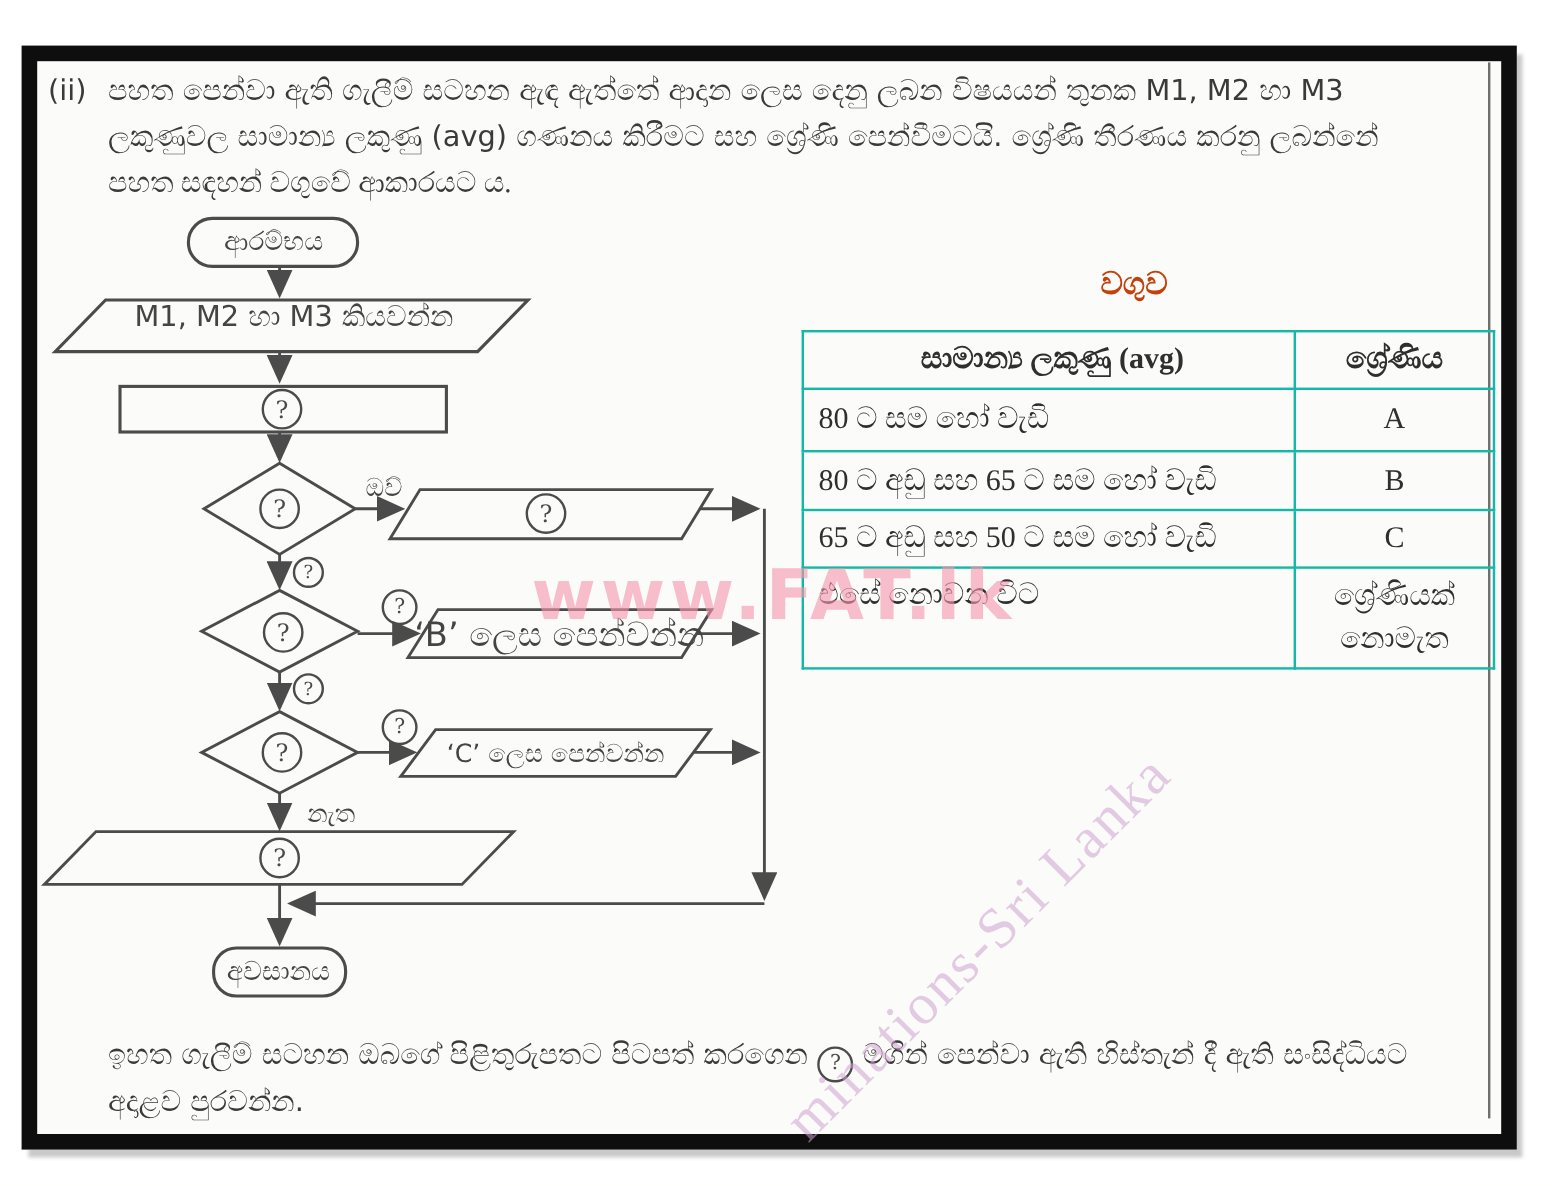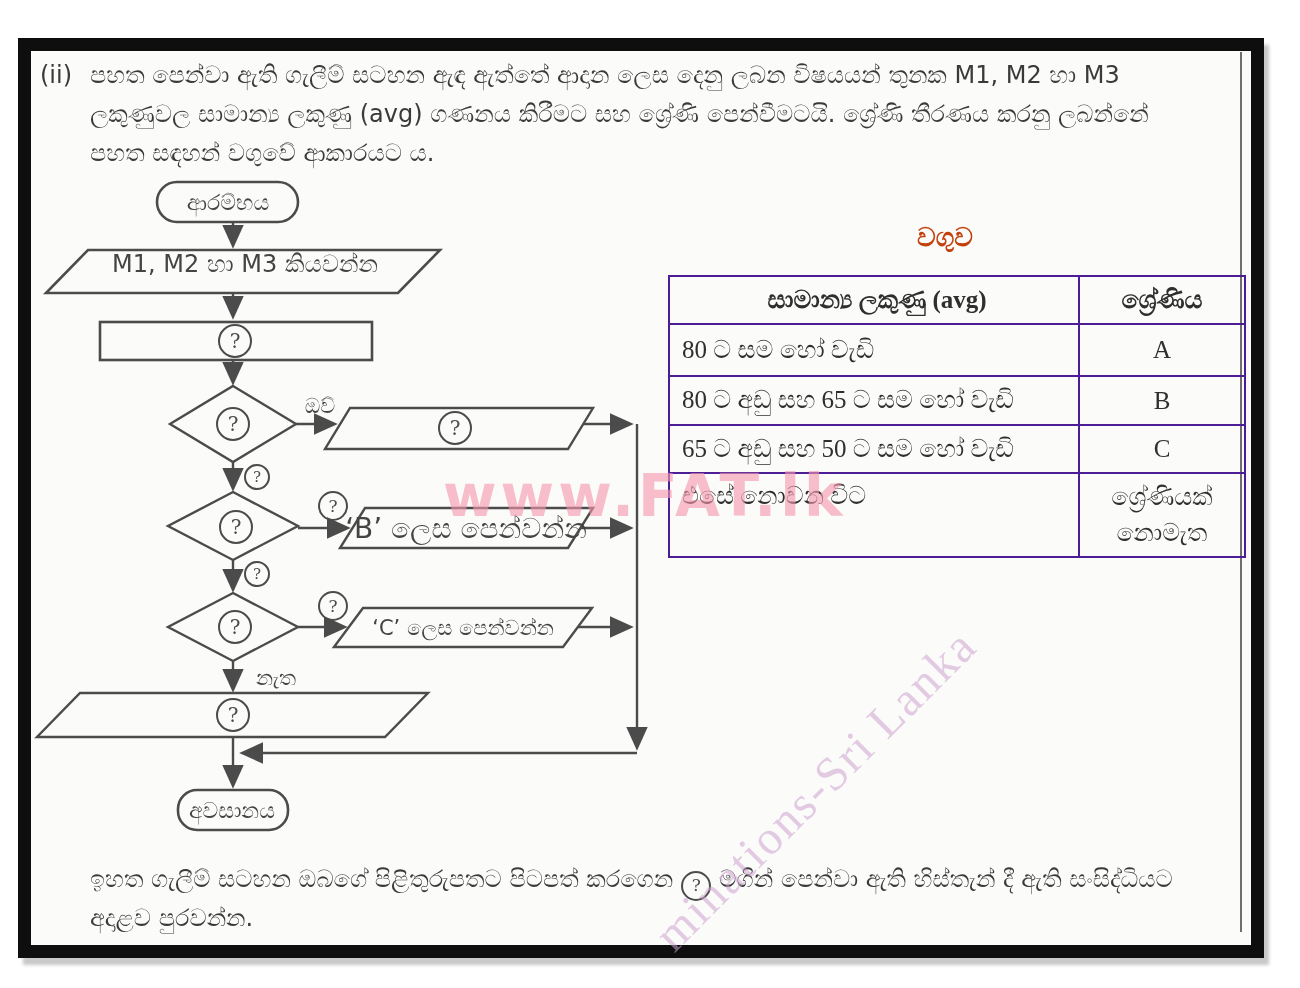--- a/index.html
+++ b/index.html
@@ -23,21 +23,21 @@
   .q26{width:26px;height:26px;font-size:17px;}
   .q22{width:22px;height:22px;font-size:15px;}
   .q-inline{display:inline-flex;width:26px;height:26px;border:2px solid #4b4b4b;border-radius:50%;
     align-items:center;justify-content:center;font-size:17px;vertical-align:-4px;margin:0 8px;
     font-family:"DejaVu Serif", serif;color:#4b4b4b;}
   
   #tbl-title{position:absolute;left:668px;top:222px;width:554px;text-align:center;
     font-size:26px;font-weight:600;color:#c2410c;}
   table.grade{position:absolute;left:668px;top:275px;border-collapse:collapse;
     font-family:"Liberation Serif","DejaVu Serif",serif;color:#2f2f2f;}
-  table.grade td,table.grade th{border:2px solid #4c1d95;font-size:25px;font-weight:400;}
+  table.grade td,table.grade th{border:2px solid #14b8a6;font-size:25px;font-weight:400;}
   table.grade th{font-weight:600;}
   .c1{width:390px;text-align:left;padding:4px 6px 4px 12px;}
   .c2{width:156px;text-align:center;padding:4px 4px;border-radius:18px;}
   .two-line span{display:block;line-height:36px;}
   
   #wm-center{position:absolute;left:443px;top:462px;font-size:58px;font-weight:700;
     letter-spacing:4px;color:rgba(243,150,172,.62);white-space:nowrap;pointer-events:none;z-index:9;}
   #wm-diag{position:absolute;left:515px;top:762px;width:600px;text-align:center;
     transform:rotate(-45deg);font-family:"Liberation Serif","DejaVu Serif",serif;
     font-size:48px;color:rgba(206,163,208,.55);letter-spacing:2px;white-space:nowrap;
@@ -48,21 +48,21 @@
 <body>
 
 <div id="stage">
 
   <div id="frame"></div>
   <div id="page-edge-line"></div>
 
   <div class="abs para txt" style="left:40px;top:56px;">(ii)</div>
   <div class="abs para txt" style="left:90px;top:56px;">පහත පෙන්වා ඇති ගැලීම් සටහන ඇඳ ඇත්තේ ආදාන ලෙස දෙනු ලබන විෂයයන් තුනක M1, M2 හා M3</div>
   <div class="abs para txt" style="left:90px;top:95px;">ලකුණුවල සාමාන්‍ය ලකුණු (avg) ගණනය කිරීමට සහ ශ්‍රේණි පෙන්වීමටයි. ශ්‍රේණි තීරණය කරනු  ලබන්නේ</div>
-  <div class="abs para txt" style="left:90px;top:134px;">පහත සඳහන් වගුවේ ආකාරයට ය.</div>
+  <div class="abs para txt" style="left:90px;top:134px;font-family:Liberation Serif, serif;">පහත සඳහන් වගුවේ ආකාරයට ය.</div>
 
   <svg id="fc-svg" viewBox="0 0 650 680">
     <defs>
       <marker id="arr" markerWidth="10" markerHeight="9" refX="8" refY="4.5" orient="auto">
         <polygon points="0,0 10,4.5 0,9" fill="#4b4b4b" stroke="none"></polygon>
       </marker>
     </defs>
 
     <rect x="127" y="12" width="141" height="40" rx="20" stroke-width="2.6"></rect>
     <rect x="148" y="620" width="110" height="40" rx="19" stroke-width="2.6"></rect>

